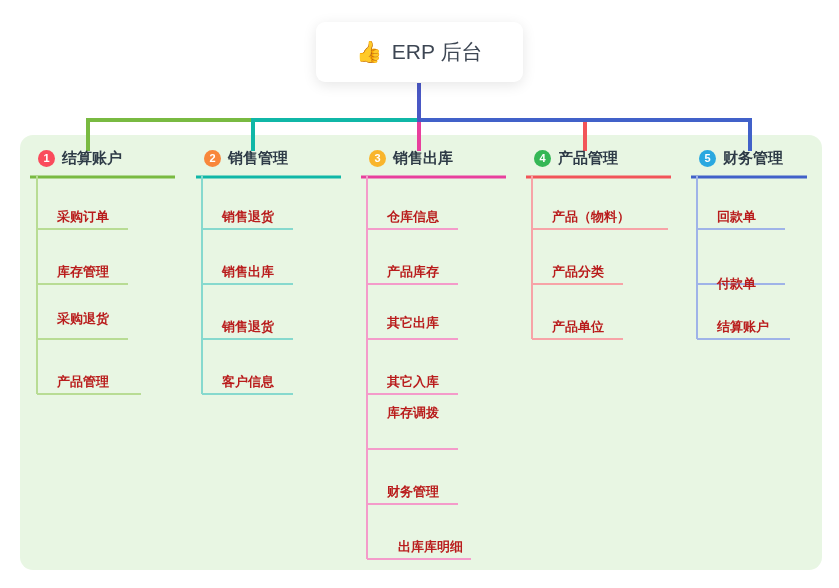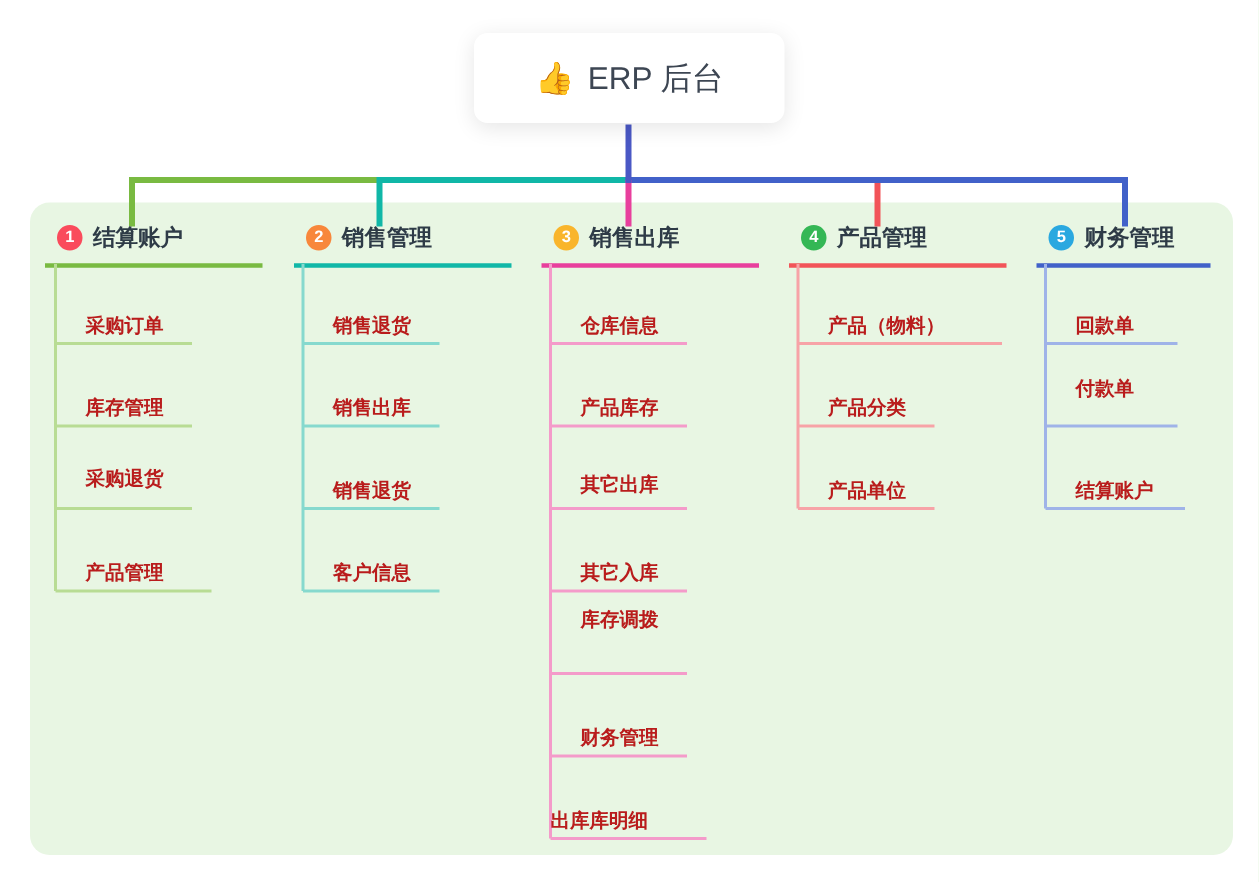--- a/index.html
+++ b/index.html
@@ -152,21 +152,21 @@
 <div class="child" style="left:222px;top:263px">销售出库</div>
 <div class="child" style="left:222px;top:318px">销售退货</div>
 <div class="child" style="left:222px;top:373px">客户信息</div>
 
 <div class="child" style="left:387px;top:208px">仓库信息</div>
 <div class="child" style="left:387px;top:263px">产品库存</div>
 <div class="child" style="left:387px;top:314px">其它出库</div>
 <div class="child" style="left:387px;top:373px">其它入库</div>
 <div class="child" style="left:387px;top:404px">库存调拨</div>
 <div class="child" style="left:387px;top:483px">财务管理</div>
-<div class="child" style="left:367px;top:538px">出库库明细</div>
+<div class="child" style="left:398px;top:538px">出库库明细</div>
 
 <div class="child" style="left:552px;top:208px">产品（物料）</div>
 <div class="child" style="left:552px;top:263px">产品分类</div>
 <div class="child" style="left:552px;top:318px">产品单位</div>
 
 <div class="child" style="left:717px;top:208px">回款单</div>
-<div class="child" style="left:717px;top:250px">付款单</div>
+<div class="child" style="left:717px;top:275px">付款单</div>
 <div class="child" style="left:717px;top:318px">结算账户</div>
 
 </body></html>

